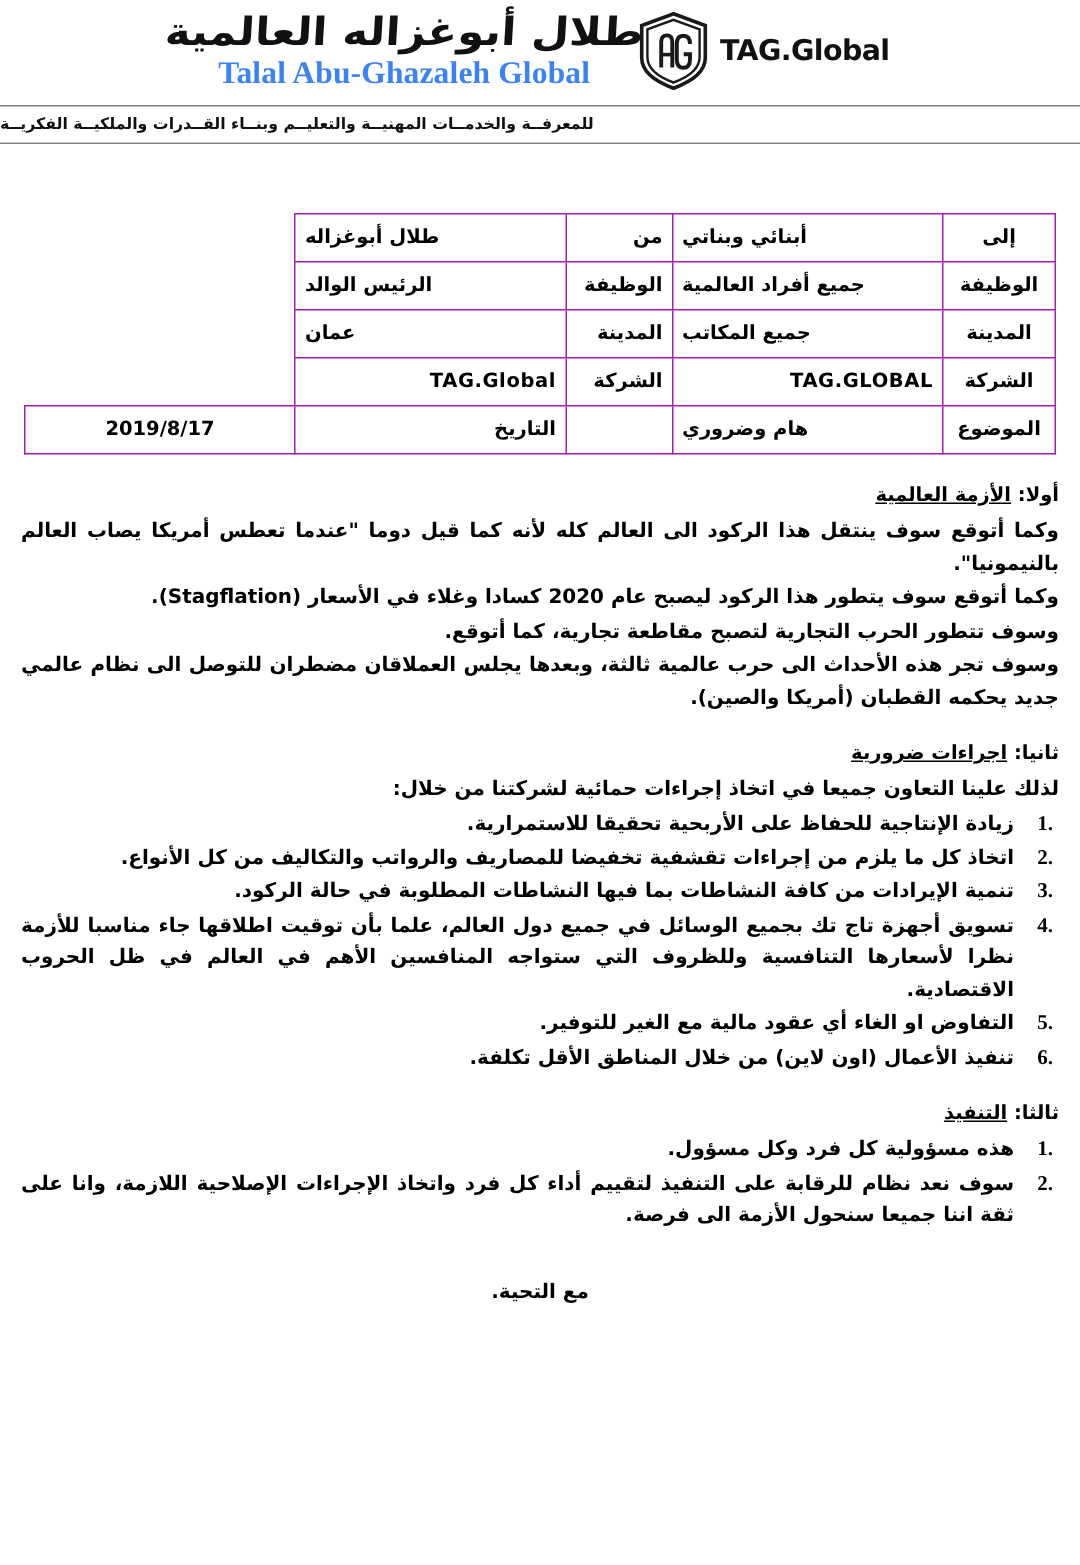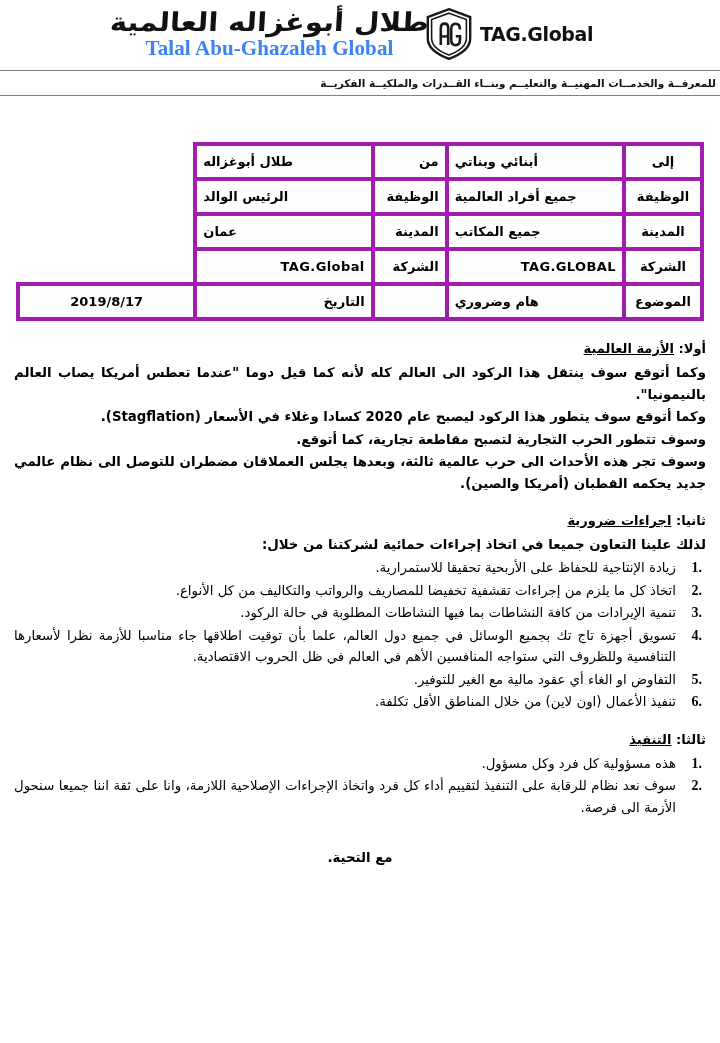--- a/index.html
+++ b/index.html
@@ -79,42 +79,42 @@
   }
 
   .rule {
     height: 1px;
     background: #808080;
     border: 0;
     margin: 0;
   }
   .rule-top { margin-top: 4px; }
   .tagline {
-    text-align: right;
+    text-align: left;
     font-family: "DejaVu Sans", sans-serif;
     font-size: 10.5px;
     font-weight: 700;
     letter-spacing: 0.3px;
-    padding: 6px 4px 6px 0;
+    padding: 6px 16px 6px 0;
     direction: rtl;
     color: #111;
   }
 
   
   .memo-table-wrap {
     margin: 46px 16px 0 16px;
   }
   table.memo {
     width: 100%;
     border-collapse: collapse;
     table-layout: fixed;
     direction: rtl;
   }
   table.memo td {
-    border: 4px solid #a21caf;
+    border: 1px solid #a21caf;
     height: 29px;
     padding: 1px 6px;
     font-family: "DejaVu Sans", sans-serif;
     font-size: 13px;
     font-weight: 700;
     vertical-align: middle;
     color: #000;
     white-space: nowrap;
     overflow: hidden;
   }
@@ -173,21 +173,21 @@
   ol.numlist {
     list-style: none;
     margin: 0;
     padding: 0 30px 0 0;
     counter-reset: li;
   }
   ol.numlist > li {
     counter-increment: li;
     position: relative;
     font-size: 13.3px;
-    font-weight: 400;
+    font-weight: 700;
     line-height: 1.62;
     margin: 0 0 1px 0;
     text-align: justify;
     text-align-last: right;
   }
   ol.numlist > li.short {
     text-align: right;
     text-align-last: right;
   }
   ol.numlist > li::before {

